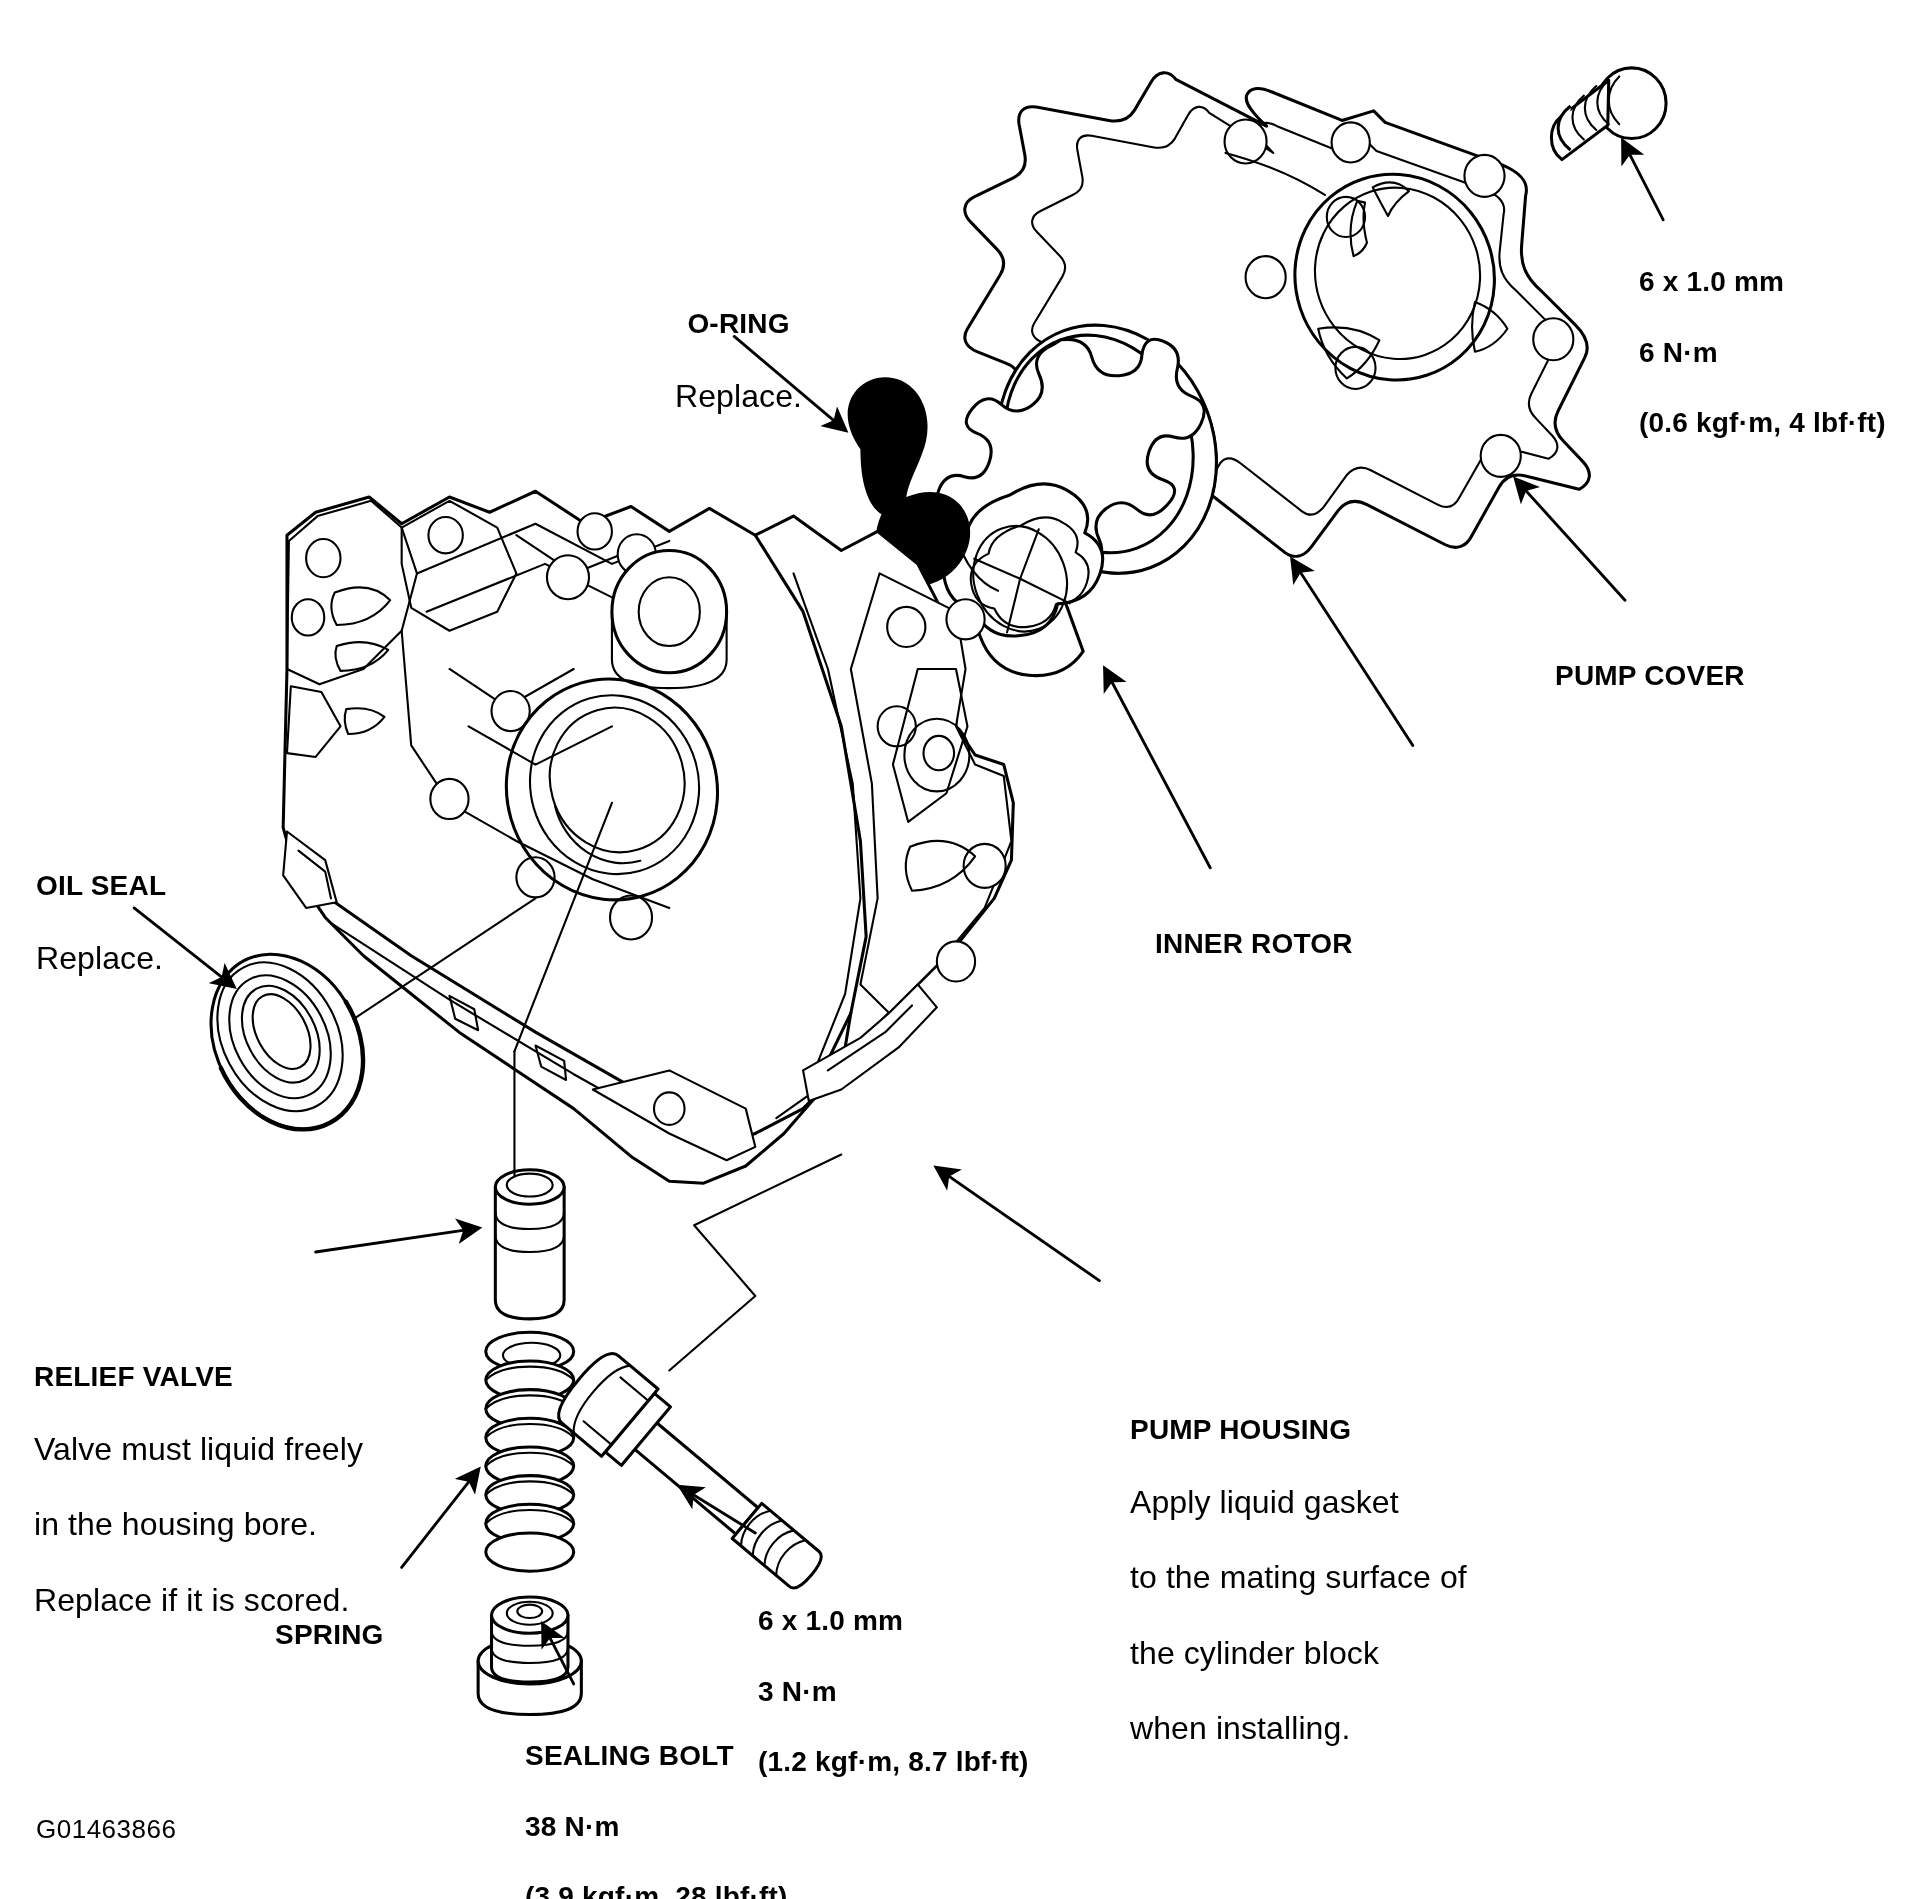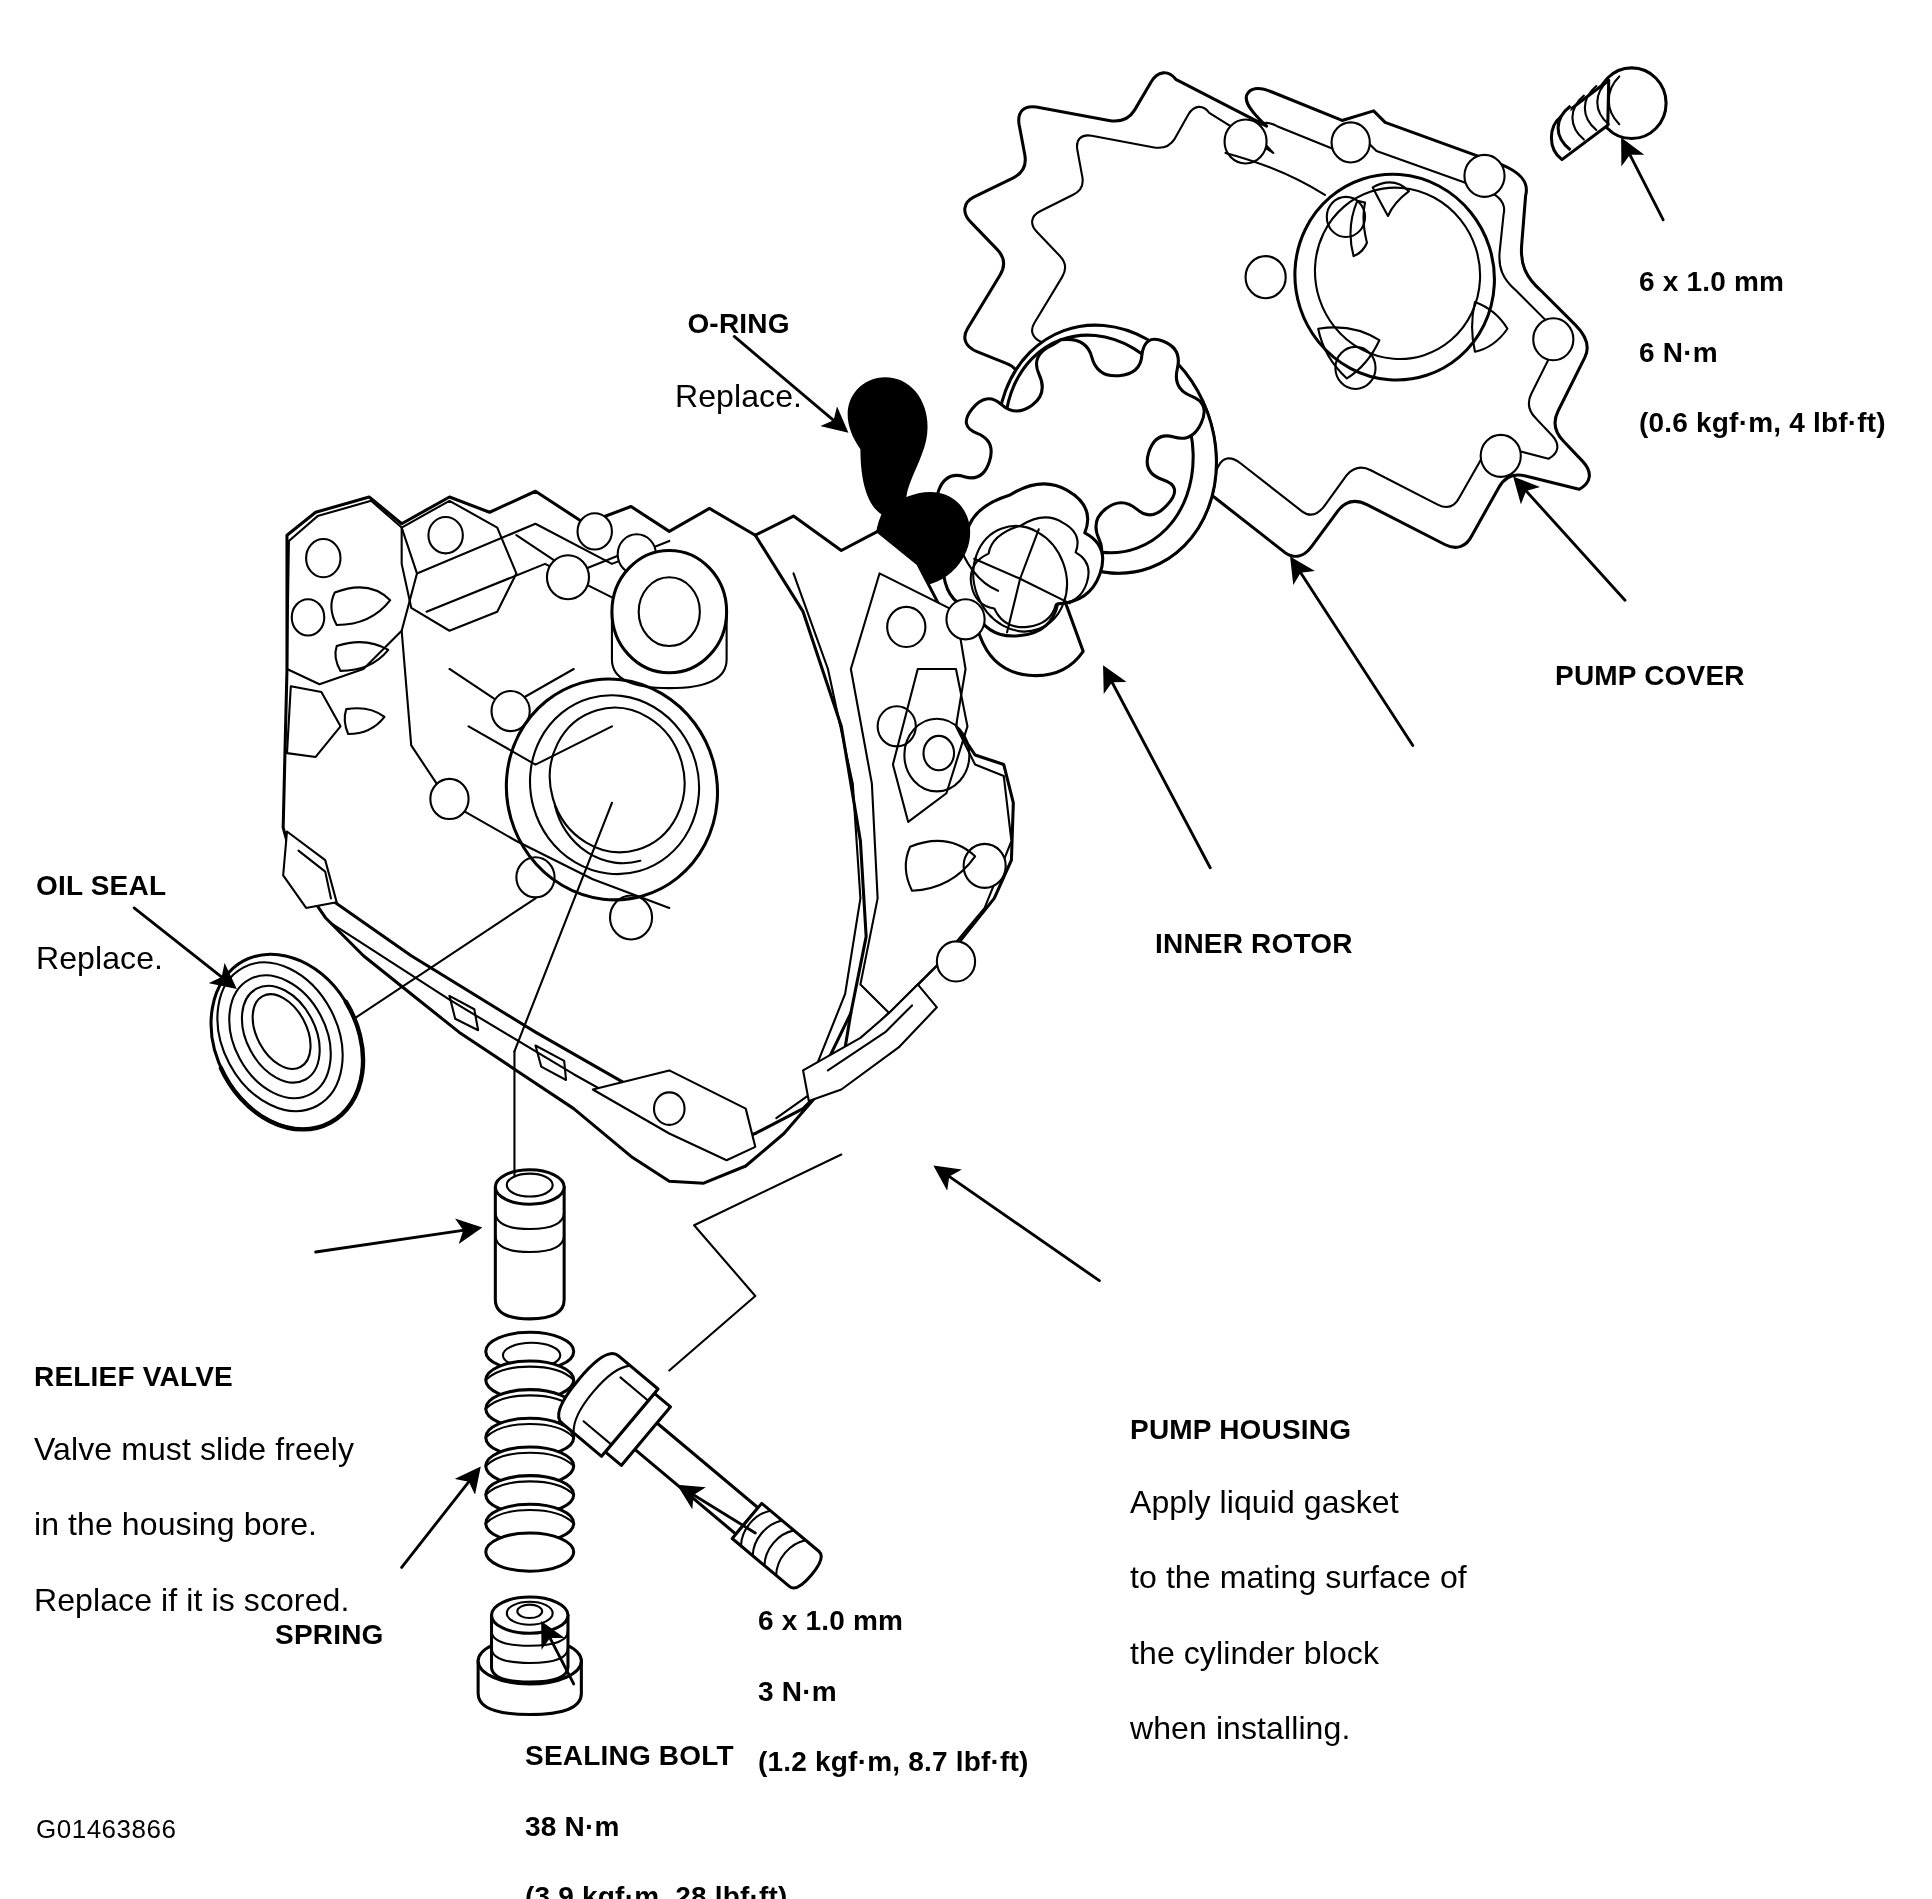--- a/index.html
+++ b/index.html
@@ -432,21 +432,21 @@
     <div class="title">INNER ROTOR</div>
   </div>
 
   <div class="callout" id="lbl-oil-seal">
     <div class="title">OIL SEAL</div>
     <div class="note">Replace.</div>
   </div>
 
   <div class="callout" id="lbl-relief-valve">
     <div class="title">RELIEF VALVE</div>
-    <div class="note">Valve must slide freely</div>
+    <div class="note">Valve must liquid freely</div>
     <div class="note">in the housing bore.</div>
     <div class="note">Replace if it is scored.</div>
   </div>
 
   <div class="callout" id="lbl-pump-housing">
     <div class="title">PUMP HOUSING</div>
     <div class="note">Apply liquid gasket</div>
     <div class="note">to the mating surface of</div>
     <div class="note">the cylinder block</div>
     <div class="note">when installing.</div>

